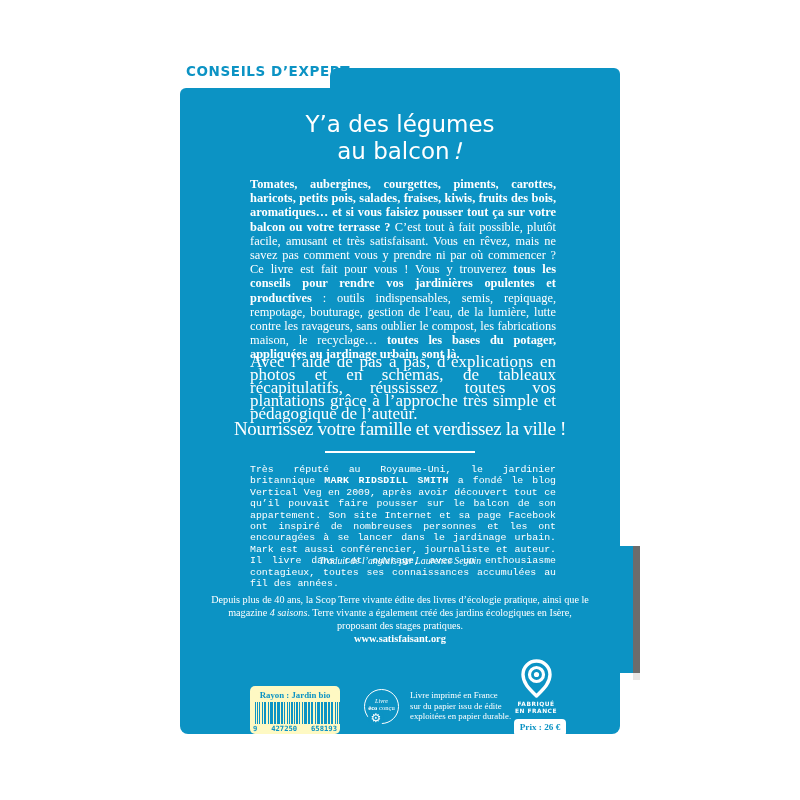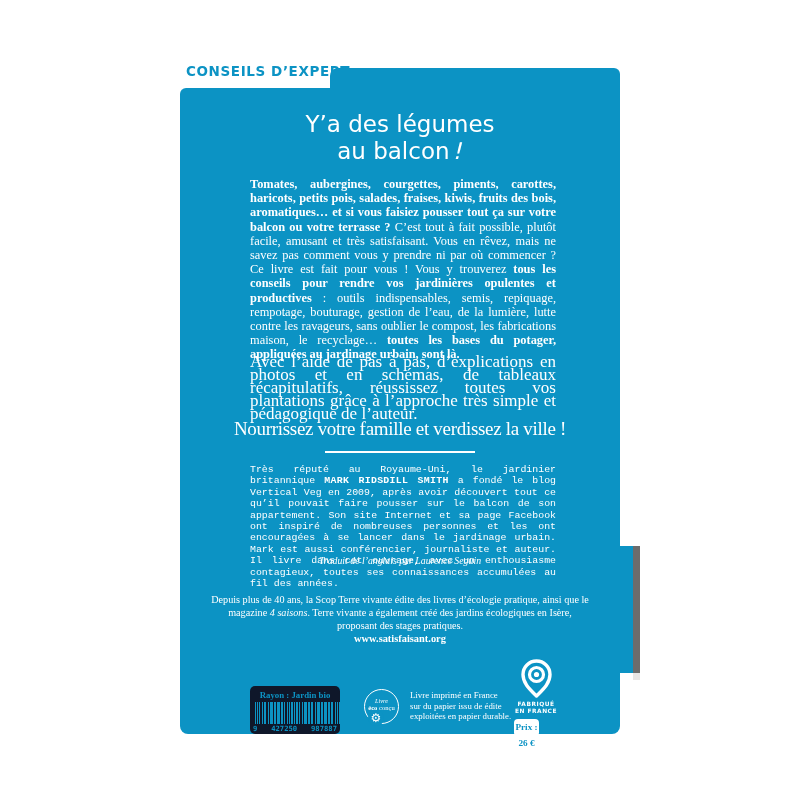--- a/index.html
+++ b/index.html
@@ -29,21 +29,21 @@
   .p2{left:250px;top:355px;width:306px;font-size:17px;line-height:13px;}
   .headline{left:180px;top:418px;width:440px;text-align:center;color:#fff;font-size:19px;letter-spacing:-.3px;}
   .divider{left:325px;top:451px;width:150px;height:1.5px;background:#fff;}
   .bio{left:250px;top:464px;width:306px;font-size:9.9px;line-height:11.4px;font-family:Liberation Mono, monospace;}
   .bio b{letter-spacing:.3px;}
   .traduit{left:180px;top:555px;width:440px;text-align:center;color:#fff;font-style:italic;font-size:9.8px;}
   .tv{left:210px;top:594px;width:380px;text-align:center;color:#fff;font-size:10.2px;line-height:12.8px;}
   .tvurl{left:210px;top:633px;width:380px;text-align:center;color:#fff;font-weight:bold;font-size:10.4px;}
 
   
-  .bcbox{left:250px;top:686px;width:90px;height:48px;background:#0f172a;border-radius:5px;}
+  .bcbox{left:250px;top:686px;width:90px;height:48px;background:#fef9c3;border-radius:5px;}
   .shelf{left:0;top:4px;width:90px;text-align:center;color:#0c93c4;font-weight:bold;font-size:8.8px;}
   .bars{left:5px;top:16px;width:80px;height:22px;display:flex;align-items:stretch;}
   .bars div{background:#0c93c4;height:100%;}
   .bars div.g{background:transparent;}
   .bcdigits{left:3px;top:38px;width:84px;display:flex;justify-content:space-between;
             color:#0c93c4;font-size:7.2px;font-weight:bold;font-family:"DejaVu Sans Mono",monospace;}
 
   
   .eco{left:364px;top:689px;width:33px;height:33px;border:1.5px solid #fff;border-radius:50%;
        color:#fff;text-align:center;}
@@ -56,21 +56,21 @@
   
   .printed{left:410px;top:690px;width:125px;color:#fff;font-size:8.8px;line-height:10.6px;}
 
   
   .fefpin{left:519px;top:659px;width:35px;height:40px;}
   .feftxt{left:505px;top:701px;width:62px;text-align:center;color:#fff;
           font-family:"DejaVu Sans",sans-serif;font-weight:bold;font-size:5.9px;
           letter-spacing:.5px;line-height:6.9px;}
 
   
-  .price{left:514px;top:719px;width:25px;height:16px;background:#fff;border-radius:4px 4px 2px 2px;
+  .price{left:514px;top:719px;width:52px;height:16px;background:#fff;border-radius:4px 4px 2px 2px;
          text-align:center;line-height:16px;color:#0c93c4;font-weight:bold;font-size:9.2px;}
 </style>
 </head>
 <body>
 
 <div>
 
   <div class="abs badge">CONSEILS D’EXPERT</div>
 
   <div class="abs panel-tab"></div>
@@ -158,21 +158,21 @@
         <div class="g" style="width: 2px; flex: 0 0 auto;"></div>
         <div style="width: 1px; flex: 0 0 auto;"></div>
         <div class="g" style="width: 1px; flex: 0 0 auto;"></div>
         <div style="width: 1px; flex: 0 0 auto;"></div>
         <div class="g" style="width: 1px; flex: 0 0 auto;"></div>
         <div style="width: 1px; flex: 0 0 auto;"></div>
       </div>
     <div class="abs bcdigits">
       <span>9</span>
       <span>427250</span>
-      <span>987887</span>
+      <span>658193</span>
     </div>
   </div>
 
   <div class="abs eco">
     <div class="l1">Livre</div>
     <div class="l2"><b>éco</b><span> conçu</span></div>
   </div>
   <div class="abs gearwrap">
     <span class="gear">⚙</span>
   </div>

